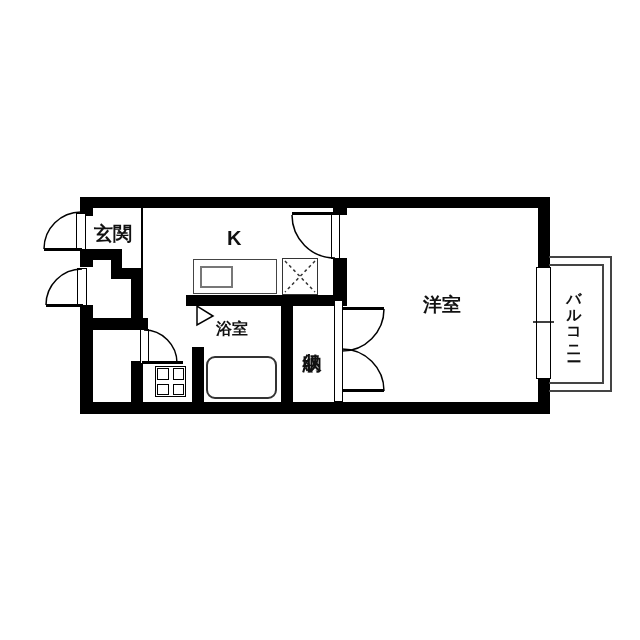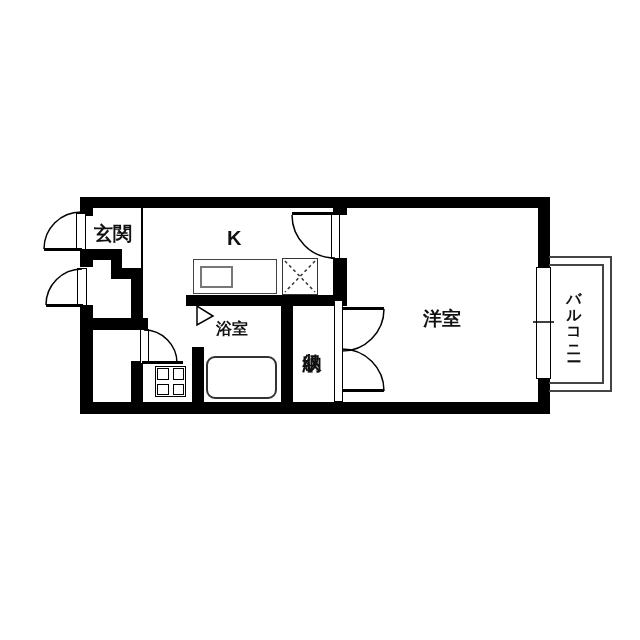--- a/index.html
+++ b/index.html
@@ -102,16 +102,16 @@
 
     <path d="M 197 306 L 197 325 L 213 316 Z" fill="none" stroke="#000" stroke-width="1.5"></path>
 
     <line x1="533" y1="322" x2="554" y2="322" stroke="#000" stroke-width="1.5"></line>
   </svg>
 
   <div class="label" style="left:94px;top:221px;font-size:19px;">玄関</div>
   <div class="label" style="left:227px;top:227px;font-size:20px;">K</div>
   <div class="label" style="left:216px;top:319px;font-size:16px;">浴室</div>
   <div class="label vlabel" style="left:299px;top:337px;font-size:19px;">収納</div>
-  <div class="label" style="left:423px;top:306px;font-size:19px;">洋室</div>
+  <div class="label" style="left:423px;top:292px;font-size:19px;">洋室</div>
   <div class="label vlabel" style="left:564px;top:281px;font-size:15px;letter-spacing:1px;">バルコニー</div>
 
 </div>
 
 </body></html>

